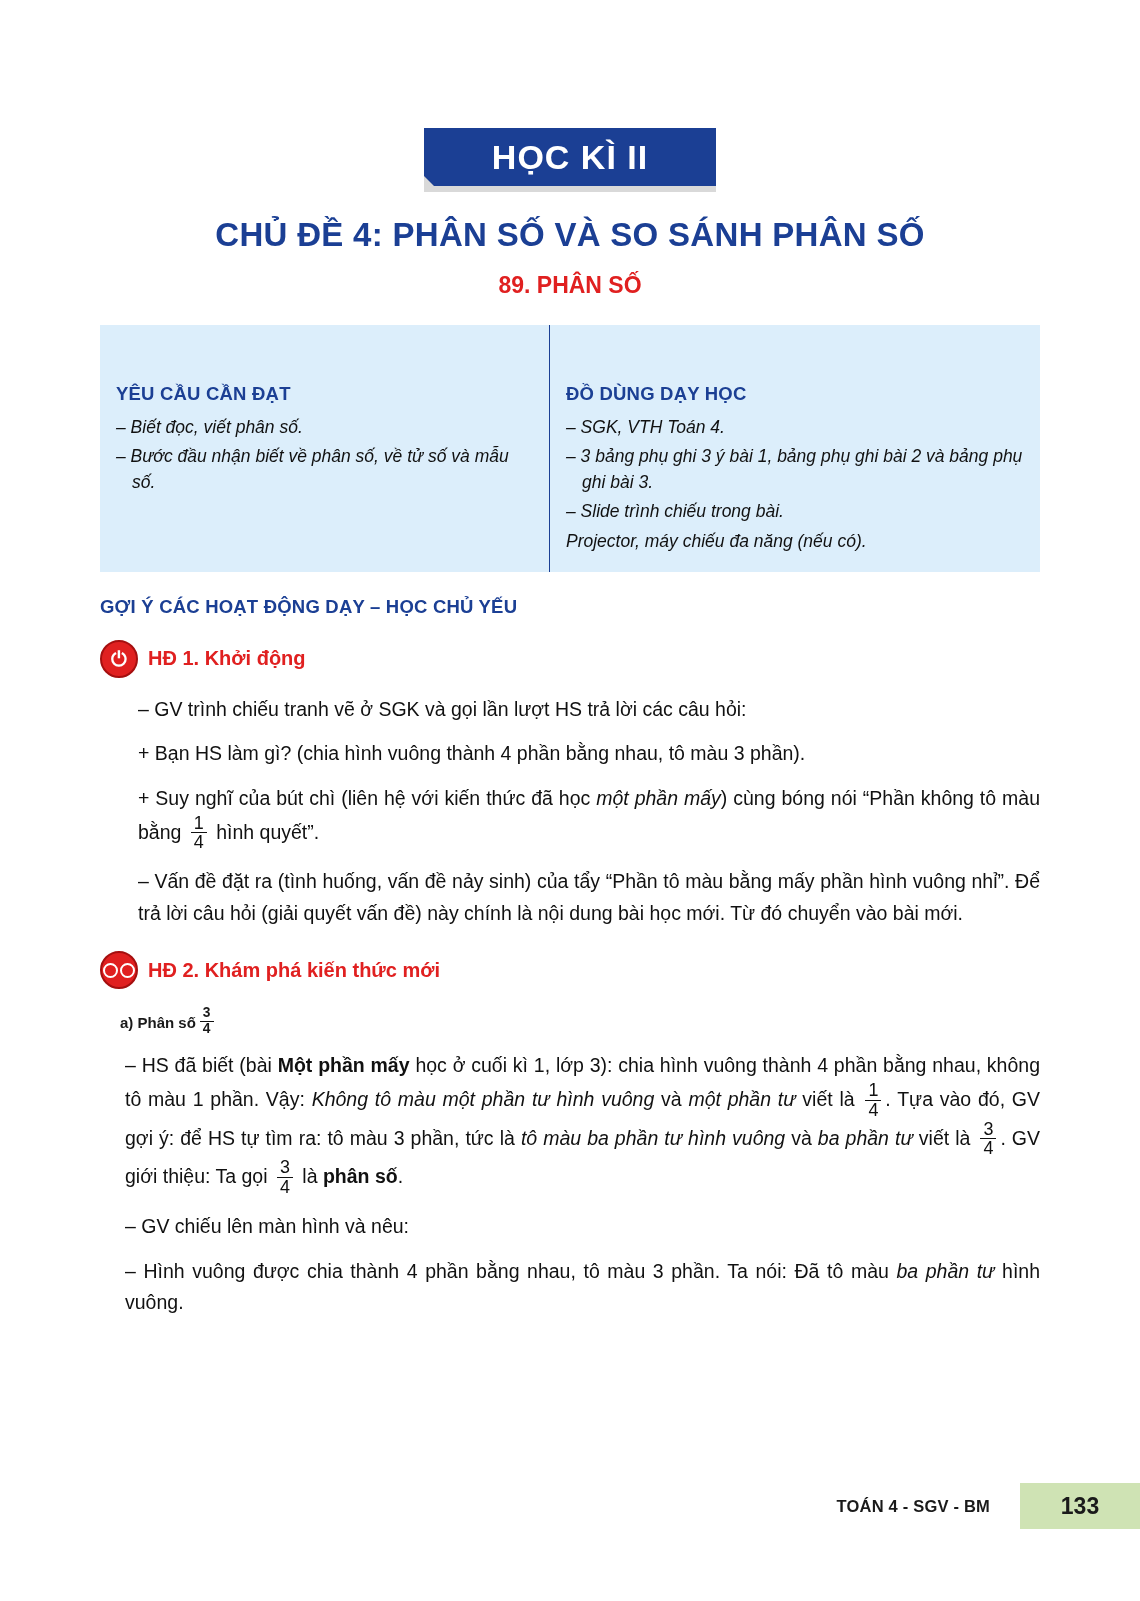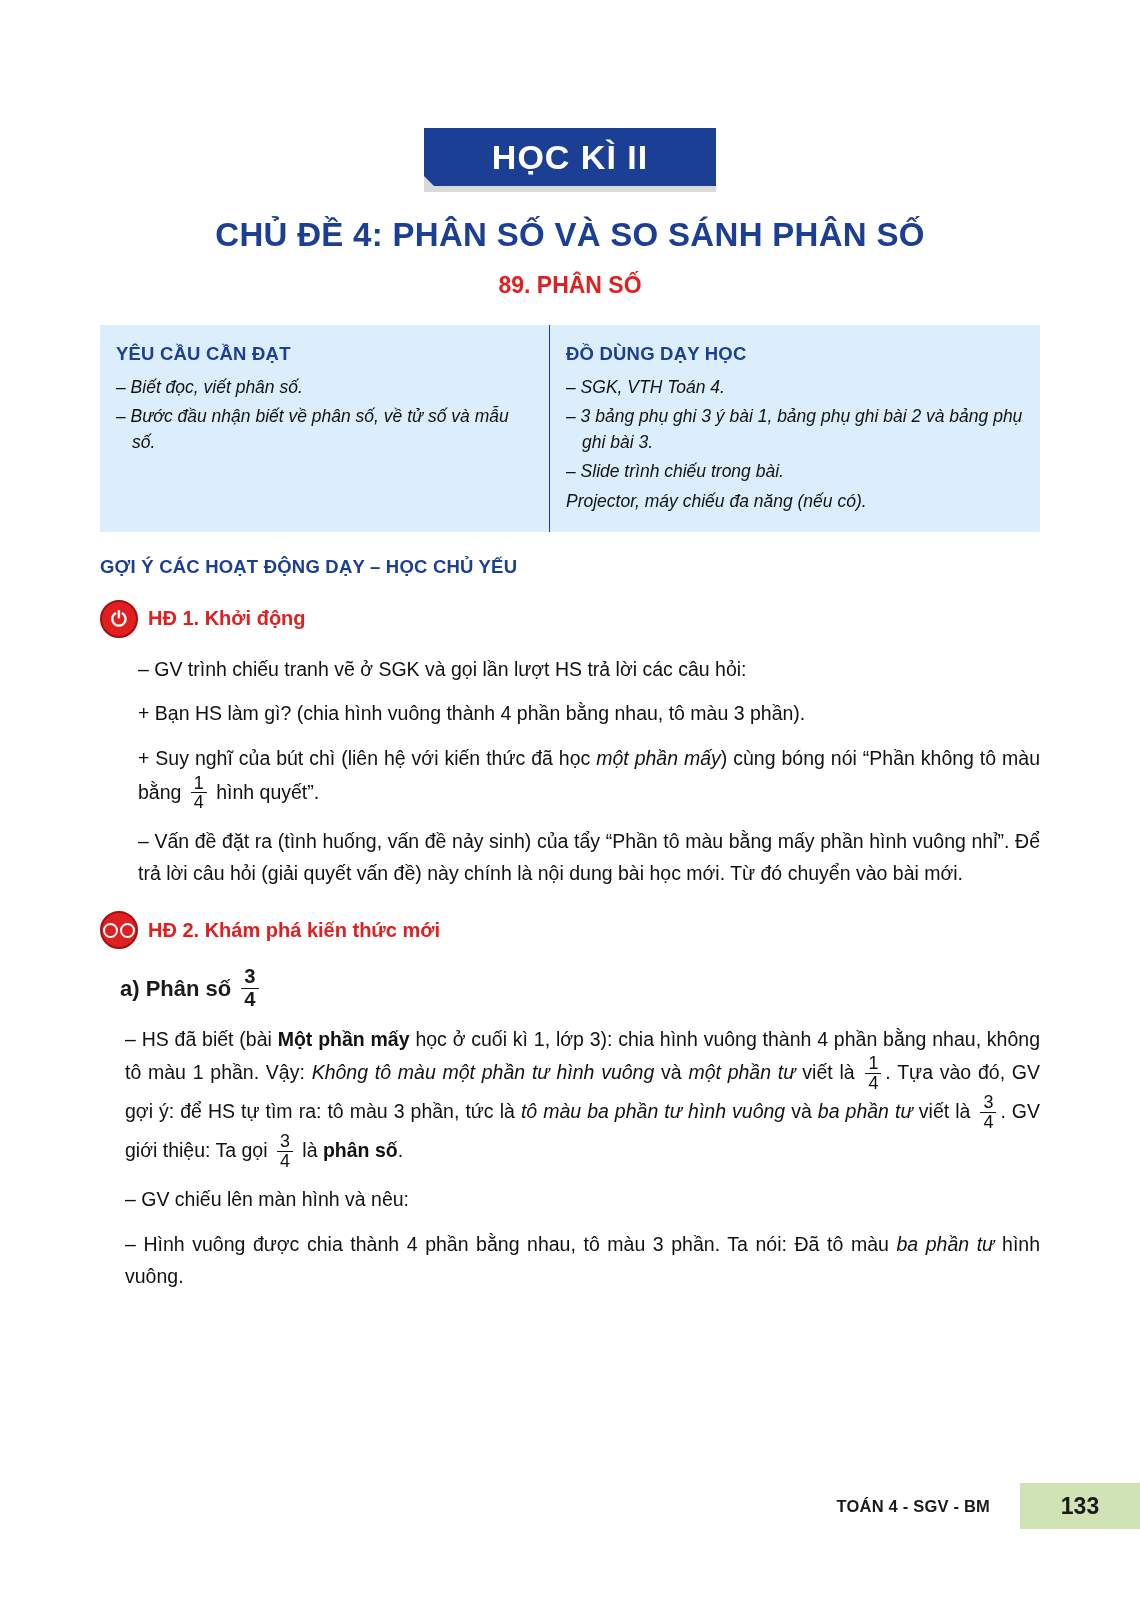--- a/index.html
+++ b/index.html
@@ -86,20 +86,21 @@
   }
   .info-col.right {
     flex: 1;
   }
   .info-head {
     color: #1b3f94;
     font-weight: bold;
     font-size: 18.5px;
     margin-bottom: 10px;
     letter-spacing: 0.2px;
+    margin-top: 40px;
   }
   .info-item {
     font-style: italic;
     font-size: 17.5px;
     line-height: 1.45;
     color: #111;
     margin-bottom: 4px;
     padding-left: 16px;
     text-indent: -16px;
   }
@@ -164,25 +165,24 @@
     text-align: justify;
   }
   .body-text.narrow {
     margin-left: 125px;
   }
   .body-text.tight {
     margin-top: 13px;
   }
   .sub-head {
     margin: 18px 100px 0 120px;
-    font-size: 22px;
-    font-weight: bold;
-    display: flex;
-    align-items: center;
-    gap: 6px;
+    font-size: 15px;
+    font-weight: bold;
+    display: flex;
+    align-items: center;
   }
   em.it { font-style: italic; }
   b.bd { font-weight: bold; }
 
   
   .frac {
     display: inline-flex;
     flex-direction: column;
     align-items: center;
     vertical-align: middle;

